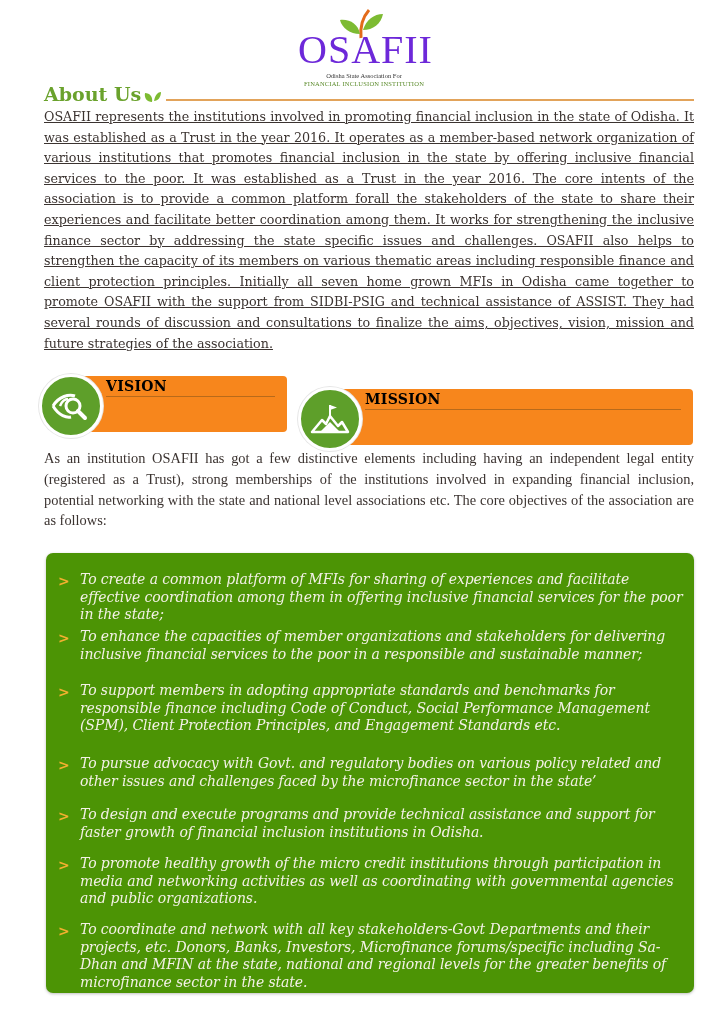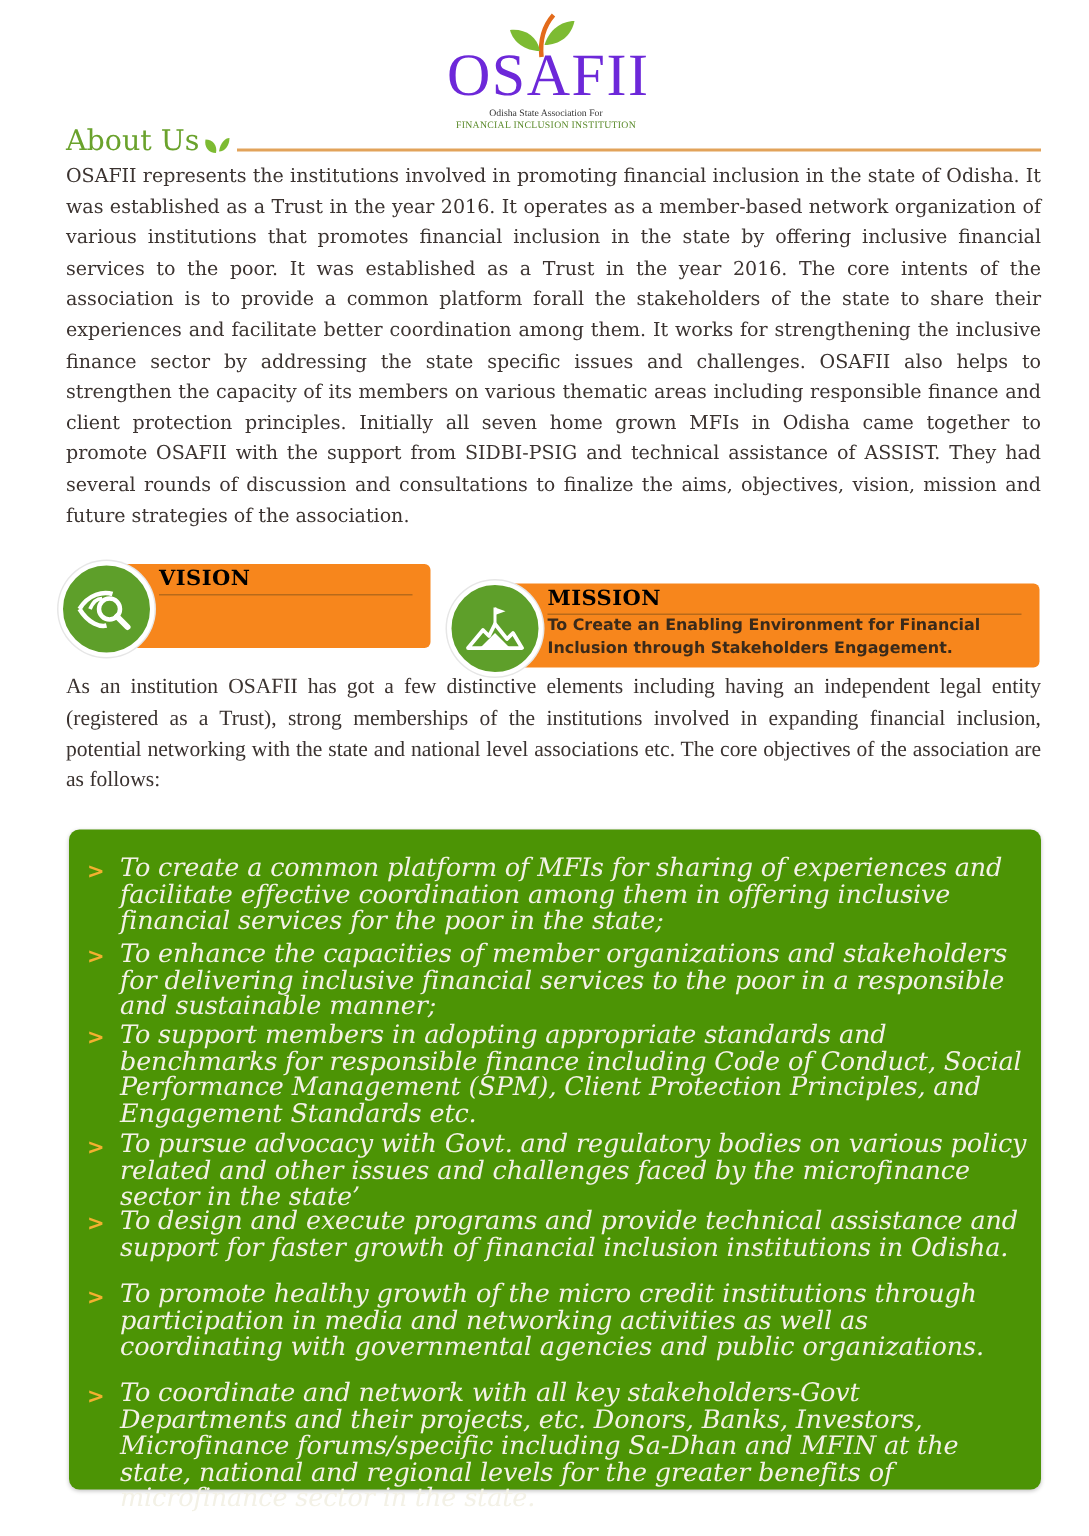--- a/index.html
+++ b/index.html
@@ -11,30 +11,30 @@
   .logo .leaves { position: absolute; left: 38px; top: 0; width: 50px; height: 32px; }
   .logo .word {
     position: absolute; left: 0; right: 0; top: 22px; font-family: "Liberation Serif", serif;
     font-size: 40px; color: #6d28d9; letter-spacing: 1px; line-height: 40px;
   }
   .logo .sub1 { position: absolute; left: 0; right: 0; top: 64px; font-size: 6.5px; font-family: "Liberation Serif", serif; color: #333; }
   .logo .sub2 { position: absolute; left: -2px; right: -2px; top: 72px; font-size: 6.5px; font-family: "Liberation Serif", serif; color: #5a8a2a; letter-spacing: 0.2px; }
 
   .about-head { position: absolute; left: 44px; top: 83px; display: flex; align-items: flex-end; width: 650px; }
   .about-head h1 {
-    margin: 0; font-family: "DejaVu Serif", serif; font-weight: normal; color: #6aa22c; font-size: 19px; line-height: 22px;
+    margin: 0; font-family: "DejaVu Serif", serif; font-weight: bold; color: #6aa22c; font-size: 19px; line-height: 22px;
   }
   .about-head .leaf { width: 18px; height: 14px; margin-left: 3px; margin-bottom: 2px; }
   .about-head .rule { flex: 1; height: 2px; background: #e2a35a; margin-left: 4px; margin-bottom: 4px; }
 
   .para {
     position: absolute; left: 44px; width: 650px; font-family: "DejaVu Serif", serif; font-size: 12.7px;
     line-height: 20.6px; text-align: justify; color: #3b3330; margin: 0;
   }
-  .p1 { top: 107px; }
+  .p1 { top: 107px; text-decoration: underline; }
   .p2 { top: 448px; font-family: "Liberation Serif", serif; font-size: 14.4px; line-height: 20.8px; }
 
   .card { position: absolute; top: 376px; height: 56px; }
   .card .bar {
     position: absolute; left: 30px; top: 0; right: 0; height: 56px; background: #f7861c; border-radius: 4px;
   }
   .card .circle {
     position: absolute; left: 0; top: -2px; width: 58px; height: 58px; border-radius: 50%; background: #5e9f2a;
     border: 3px solid #ffffff; box-shadow: 0 0 0 1px #e6e6e6; z-index: 2; display: flex; align-items: center; justify-content: center;
   }
@@ -54,21 +54,21 @@
   .mission .tline { left: 67px; right: 12px; }
 
   .objectives {
     position: absolute; left: 46px; top: 553px; width: 648px; height: 440px; background: #4c9405; border-radius: 7px;
     box-shadow: 0 1px 3px rgba(0,0,0,0.25);
   }
   .obj-list { list-style: none; margin: 0; padding: 0; position: absolute; left: 0; top: 0; width: 100%; }
   .obj-item { position: absolute; left: 12px; width: 628px; display: flex; }
   .obj-item .arrow { width: 22px; flex: none; color: #f3b030; font-family: "DejaVu Sans", sans-serif; font-weight: bold; font-size: 14px; line-height: 19px; padding-top: 1px; }
   .obj-item .txt {
-    font-family: "DejaVu Serif", serif; font-style: italic; color: #f3f1e6; font-size: 17px; line-height: 17.6px;
+    font-family: "DejaVu Serif", serif; font-style: italic; color: #f3f1e6; font-size: 14px; line-height: 17.6px;
     letter-spacing: -0.1px;
   }
 </style>
 </head>
 <body>
 
 <div class="logo">
   <svg class="leaves" viewBox="0 0 50 32">
     <path d="M25 30 C24 20 26 10 33 2" stroke="#e36b1b" stroke-width="3" fill="none"></path>
     <path d="M24 26 C14 26 6 20 4 12 C14 11 22 16 24 26 Z" fill="#7dbb32"></path>
@@ -110,21 +110,20 @@
   <div class="circle">
     <svg width="40" height="34" viewBox="0 0 40 34">
       <line x1="20" y1="3" x2="20" y2="14" stroke="#fff" stroke-width="2"></line>
       <path d="M20 3 L27 5.5 L20 8 Z" fill="#fff"></path>
       <path d="M2 30 L12 18 L16 22 L20 14 L28 24 L32 20 L38 30 Z" fill="none" stroke="#fff" stroke-width="2.5" stroke-linejoin="round"></path>
       <path d="M10 30 L20 20 L30 30 Z" fill="#fff"></path>
     </svg>
   </div>
   <div class="title">MISSION</div>
   <div class="tline"></div>
-  <div class="desc" style="width:300px;">To Create an Enabling Environment for Financial Inclusion through Stakeholders Engagement.</div>
 </div>
 
 <p class="para p2">As an institution OSAFII has got a few distinctive elements including having an independent legal entity (registered as a Trust), strong memberships of the institutions involved in expanding financial inclusion, potential networking with the state and national level associations etc.  The core objectives of the association are as follows:</p>
 
 <div class="objectives">
   <ul class="obj-list">
     <li class="obj-item" style="top:18px;">
       <span class="arrow">&gt;</span>
       <span class="txt">To create a common platform of MFIs for sharing of experiences and facilitate effective coordination among them in offering inclusive financial services for the poor in the state;</span>
     </li>

